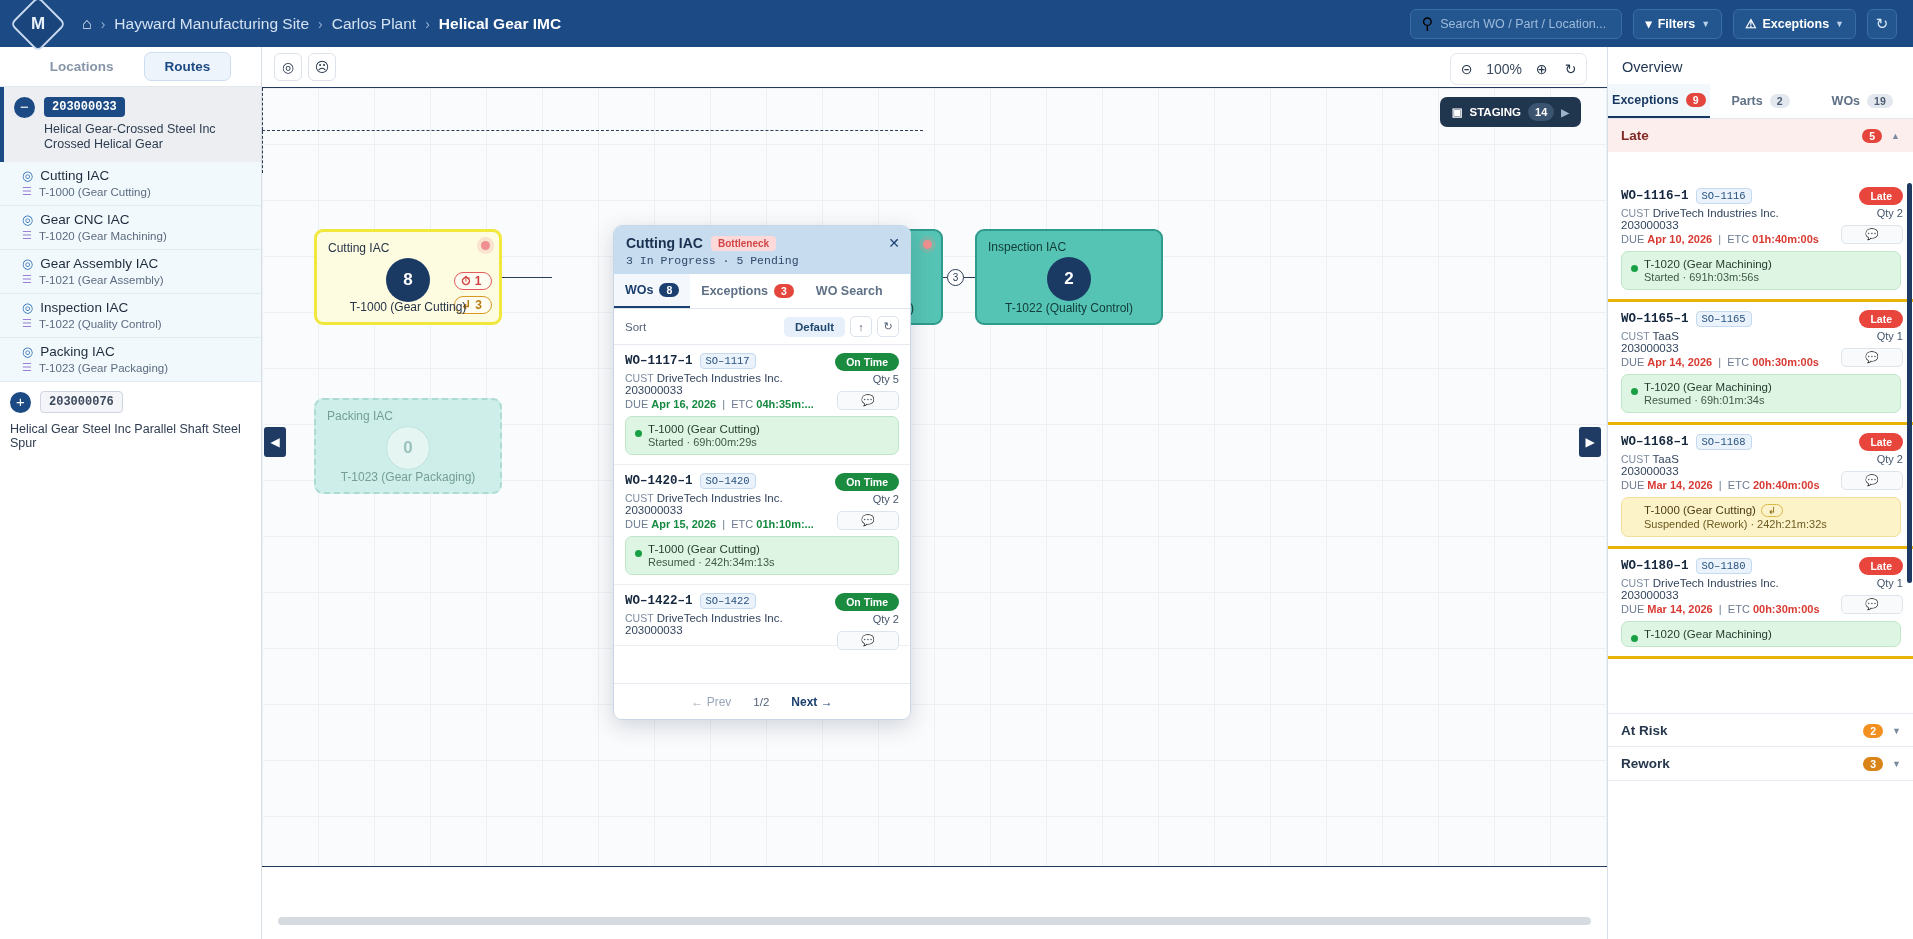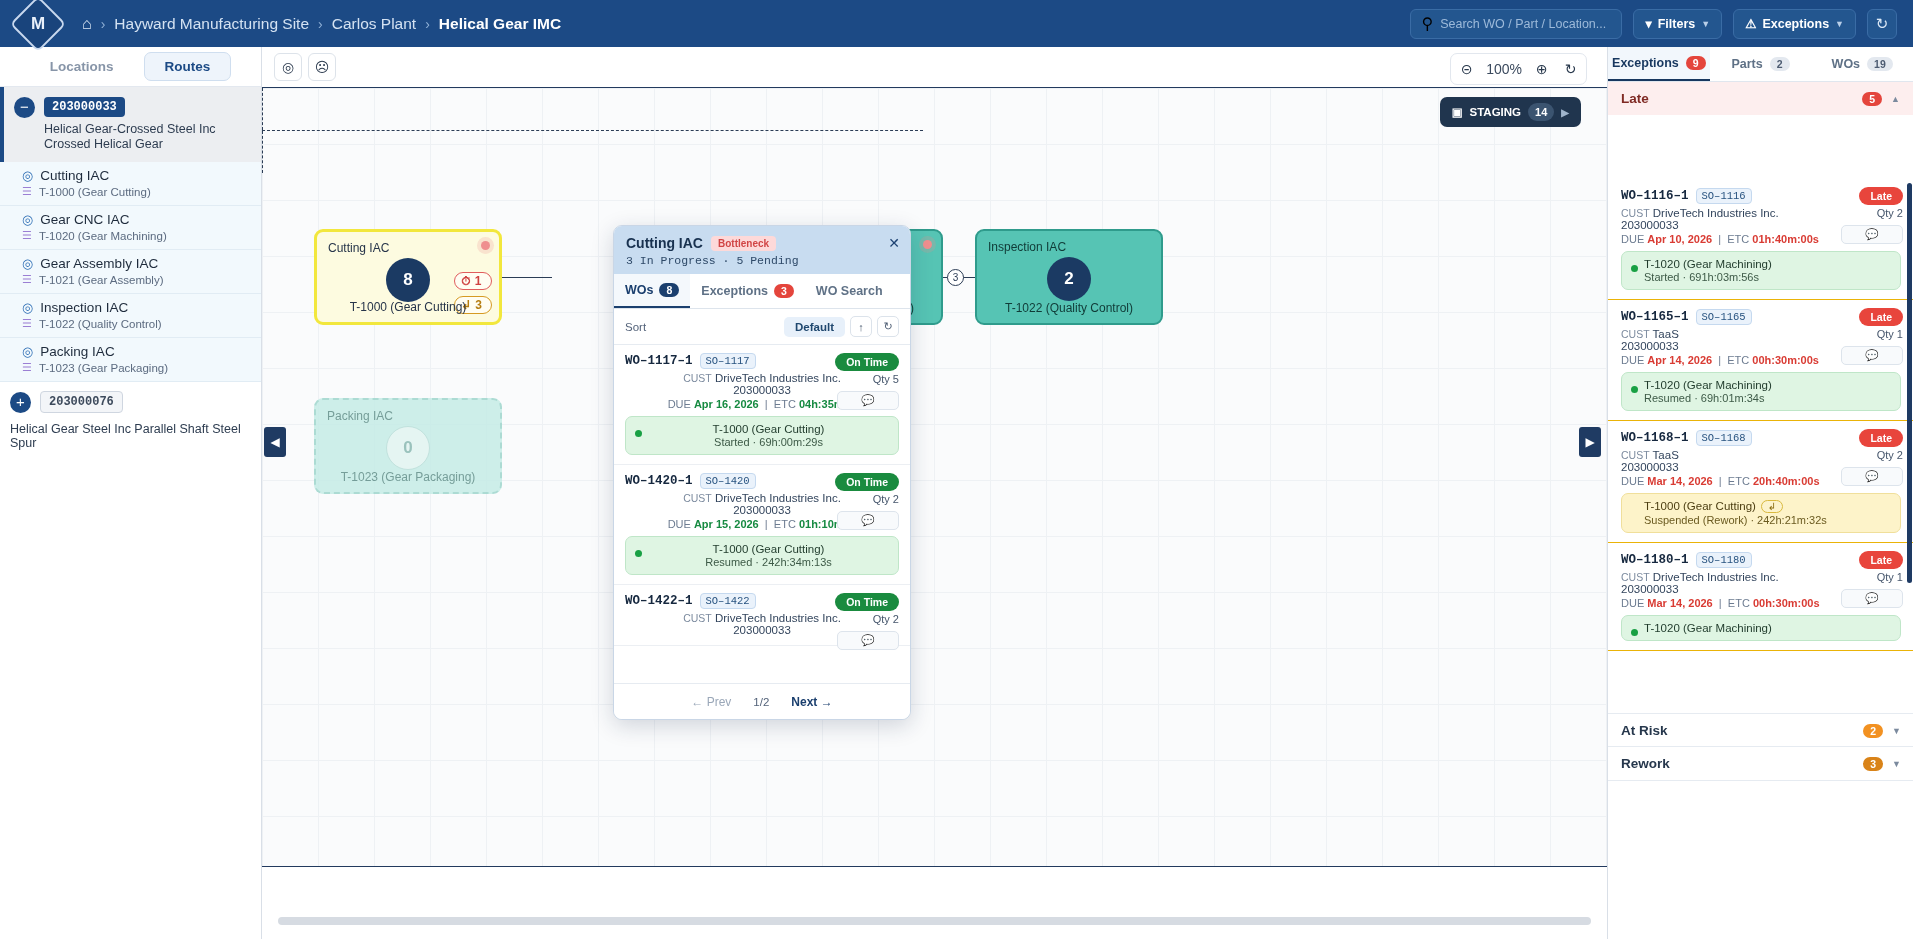--- a/index.html
+++ b/index.html
@@ -192,21 +192,21 @@
   .cnt-dark { background: #1b3f6e; color: #fff; border-radius: 9px; padding: 1px 7px; font-size: 10.5px; }
   .cnt-red { background: #e4453c; color: #fff; border-radius: 9px; padding: 1px 7px; font-size: 10.5px; }
   .sortbar { display: flex; align-items: center; padding: 7px 11px; border-bottom: 1px solid #e6ebf1; }
   .sortbar .lbl { font-size: 11.5px; color: #54637a; }
   .sort-ctl { margin-left: auto; display: flex; align-items: center; gap: 5px; }
   .sort-def { background: #e7f0fa; color: #20486f; font-size: 11.5px; font-weight: bold;
     padding: 4px 11px; border-radius: 5px; cursor: pointer; }
   .sq { width: 22px; height: 21px; border: 1px solid #dce3eb; border-radius: 5px; background: #fff;
     display: flex; align-items: center; justify-content: center; font-size: 11px; color: #4a5a70; cursor: pointer; }
   .pop-body { flex: 1; overflow: hidden; position: relative; }
-  .wo-card { padding: 8px 11px 9px 11px; border-bottom: 1px solid #eceff3; position: relative; text-align: center; }
+  .wo-card { padding: 8px 11px 9px 11px; border-bottom: 1px solid #eceff3; position: relative; }
   .wo-top { display: flex; align-items: center; gap: 7px; }
   .wo-id { font-family: "Liberation Mono", monospace; font-size: 12.5px; font-weight: bold; color: #16283f; }
   .so-tag { background: #eaf2fb; border: 1px solid #c5d9ef; color: #27527f; font-size: 10.5px;
     font-family: "Liberation Mono", monospace; padding: 1px 5px; border-radius: 4px; }
   .st-pill { position: absolute; right: 11px; top: 8px; border-radius: 11px;
     font-size: 10.5px; font-weight: bold; color: #fff; padding: 3px 11px; }
   .st-ontime { background: #1a8b3f; }
   .st-late { background: #e8453c; }
   .wo-cust { font-size: 11.5px; color: #33455d; margin-top: 3px; }
   .wo-cust .k { color: #7b8a9e; font-size: 10.5px; }
@@ -244,21 +244,21 @@
   .rtab.active { color: #17375f; background: #f2f7fc; border-bottom: 2px solid #17375f; }
   .cnt-grey { background: #e3e8ef; color: #4d5c72; border-radius: 9px; padding: 1px 7px; font-size: 10.5px; }
   .grp-head { display: flex; align-items: center; padding: 9px 13px; font-size: 13.5px; font-weight: bold; cursor: pointer; }
   .grp-late { background: #fdeeee; color: #7f2a24; }
   .grp-plain { background: #fff; color: #26374c; border-top: 1px solid #e6ebf1; border-bottom: 1px solid #e6ebf1; }
   .grp-right { margin-left: auto; display: flex; align-items: center; gap: 9px; }
   .cnt-orange { background: #f29121; color: #fff; border-radius: 9px; padding: 1px 7px; font-size: 10.5px; }
   .cnt-brown { background: #d98318; color: #fff; border-radius: 9px; padding: 1px 7px; font-size: 10.5px; }
   .caret { font-size: 9px; color: #7b8a9e; }
   .exc-list { position: absolute; left: 0; top: 132px; width: 306px; height: 534px; overflow: hidden; }
-  .exc-card { padding: 9px 13px 9px 13px; border-bottom: 1px solid #eab308; position: relative; }
+  .exc-card { padding: 9px 13px 9px 13px; border-bottom: 3px solid #eab308; position: relative; }
   .rp-scroll { position: absolute; right: 1px; top: 136px; width: 5px; height: 400px;
     background: #1e3a63; border-radius: 3px; }
 </style>
 </head>
 <body>
 
 <div class="topbar">
   <div class="logo-wrap">
     <div class="logo-d">
         <span>M</span>
@@ -530,20 +530,21 @@
 
     <div class="pager">
       <span class="pg">← Prev</span>
       <span class="pg-n">1/2</span>
       <span class="pg on">Next →</span>
     </div>
   </div>
 </div>
 
 <div class="rpanel">
+  <div class="rp-title">Overview</div>
   <div class="rp-tabs">
     <div class="rtab active">
       <span>Exceptions</span>
       <span class="cnt-red">9</span>
     </div>
     <div class="rtab">
       <span>Parts</span>
       <span class="cnt-grey">2</span>
     </div>
     <div class="rtab">

